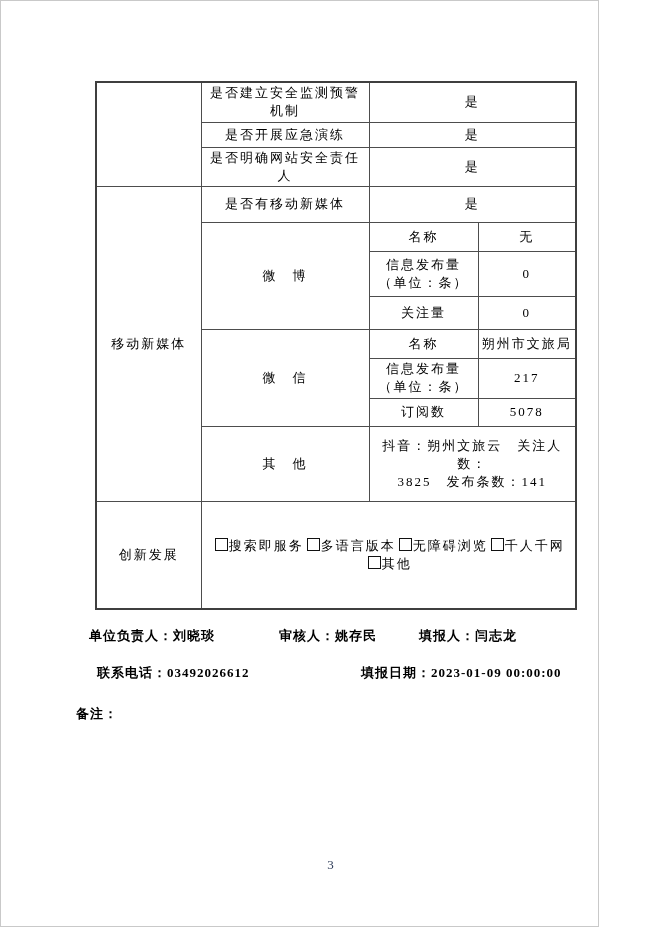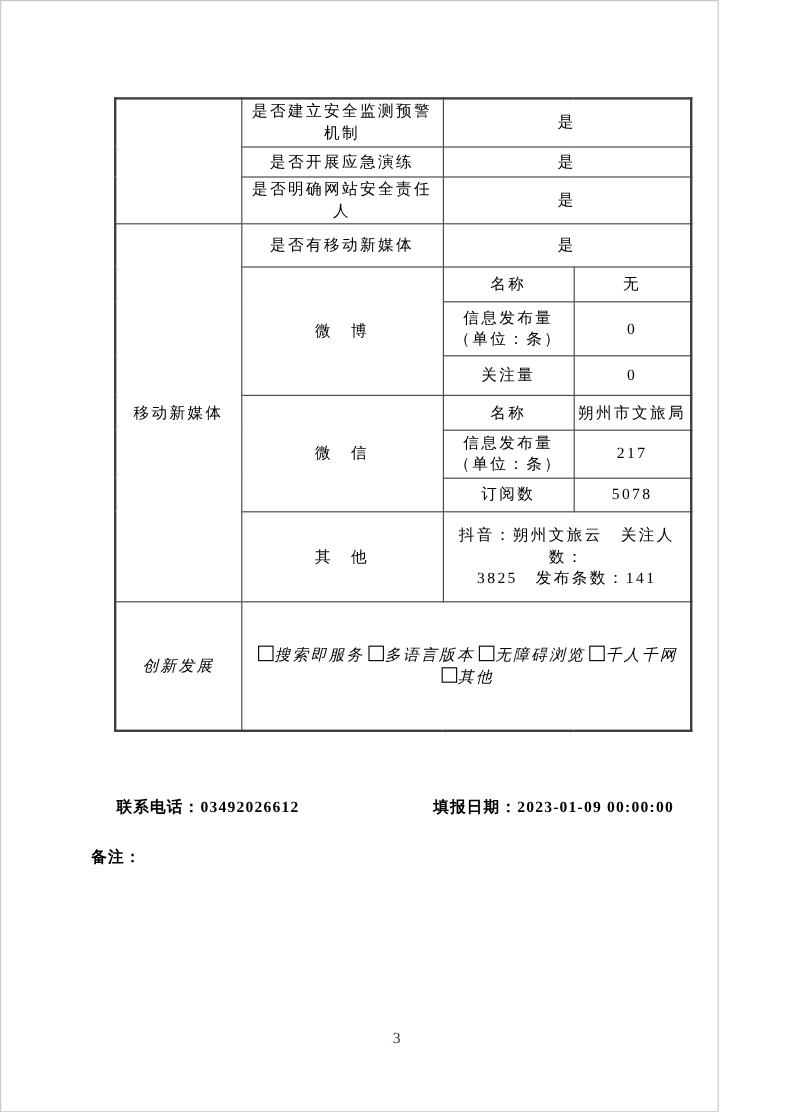--- a/index.html
+++ b/index.html
@@ -28,21 +28,21 @@
     font-size:13px;
     letter-spacing:2px;
     padding:1px 2px;
     overflow:hidden;
   }
   .wrap{white-space:pre-line;}
   .other-cell{letter-spacing:1px;white-space:pre-line;margin-top:32px;}
   tr.r1{height:40px;} tr.r2{height:25px;} tr.r3{height:25px;}
   tr.r4{height:36px;} tr.r5{height:29px;} tr.r6{height:45px;}
   tr.r7{height:33px;} tr.r8{height:29px;} tr.r9{height:40px;}
-  tr.r10{height:28px;} tr.r11{height:75px;} tr.r12{height:108px;font-style:italic;}
+  tr.r10{height:28px;} tr.r11{height:75px;} tr.r12{height:108px;}
   .cb-row{letter-spacing:0;font-size:12.5px;}
   .cb{
     display:inline-block;
     width:11px;height:11px;
     border:1.5px solid #111;
     vertical-align:-1px;
     margin:0 1px 0 3px;
     background:#fff;
   }
   .cb-item{white-space:nowrap;text-align:center;}
@@ -129,20 +129,25 @@
     </tr>
     <tr class="r12">
       <td>创新发展</td>
       <td colspan="3" class="cb-row">
         <span class="cb-item"><span class="cb"></span><span>搜索即服务</span></span><span class="cb-item"><span class="cb"></span><span>多语言版本</span></span><span class="cb-item"><span class="cb"></span><span>无障碍浏览</span></span><span class="cb-item"><span class="cb"></span><span>千人千网</span></span><span class="cb-item"><span class="cb"></span><span>其他</span></span>
       </td>
     </tr>
   </tbody>
     </table>
 
+  <div class="footer-line" style="top:626px">
+    <span class="f-item" style="left:88px"><span>单位负责人：</span><span>刘晓琰</span></span>
+    <span class="f-item" style="left:278px"><span>审核人：</span><span>姚存民</span></span>
+    <span class="f-item" style="left:418px"><span>填报人：</span><span>闫志龙</span></span>
+  </div>
 
   <div class="footer-line" style="top:663px">
     <span class="f-item" style="left:96px"><span>联系电话：</span><span>03492026612</span></span>
     <span class="f-item" style="left:360px"><span>填报日期：</span><span>2023-01-09 00:00:00</span></span>
   </div>
 
   <div class="footer-line" style="top:704px">
     <span class="f-item" style="left:75px">备注：</span>
   </div>
 

